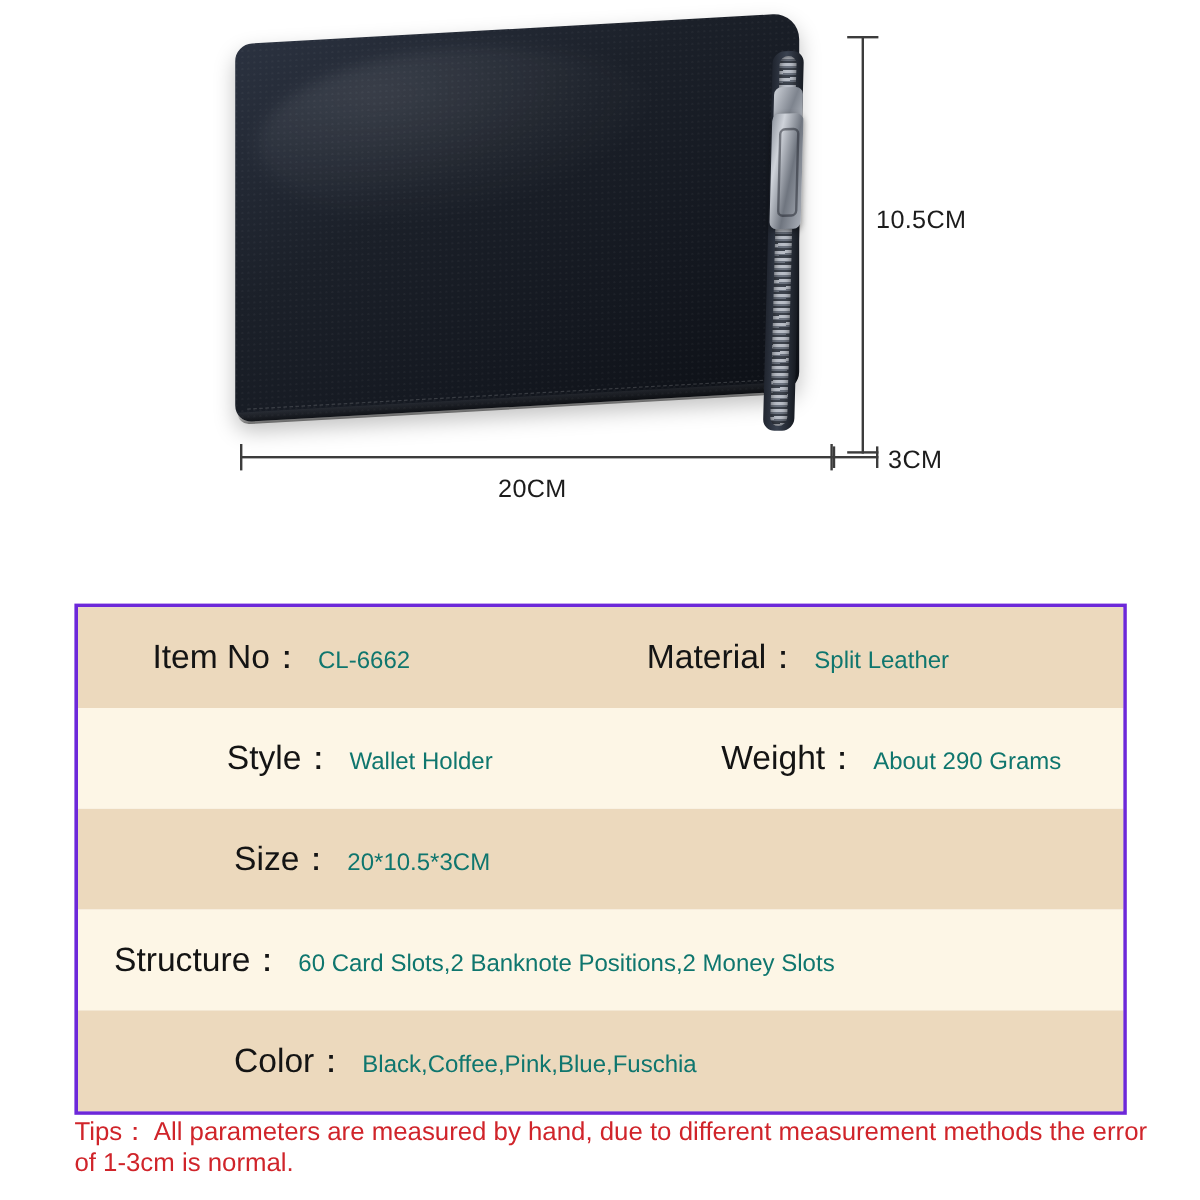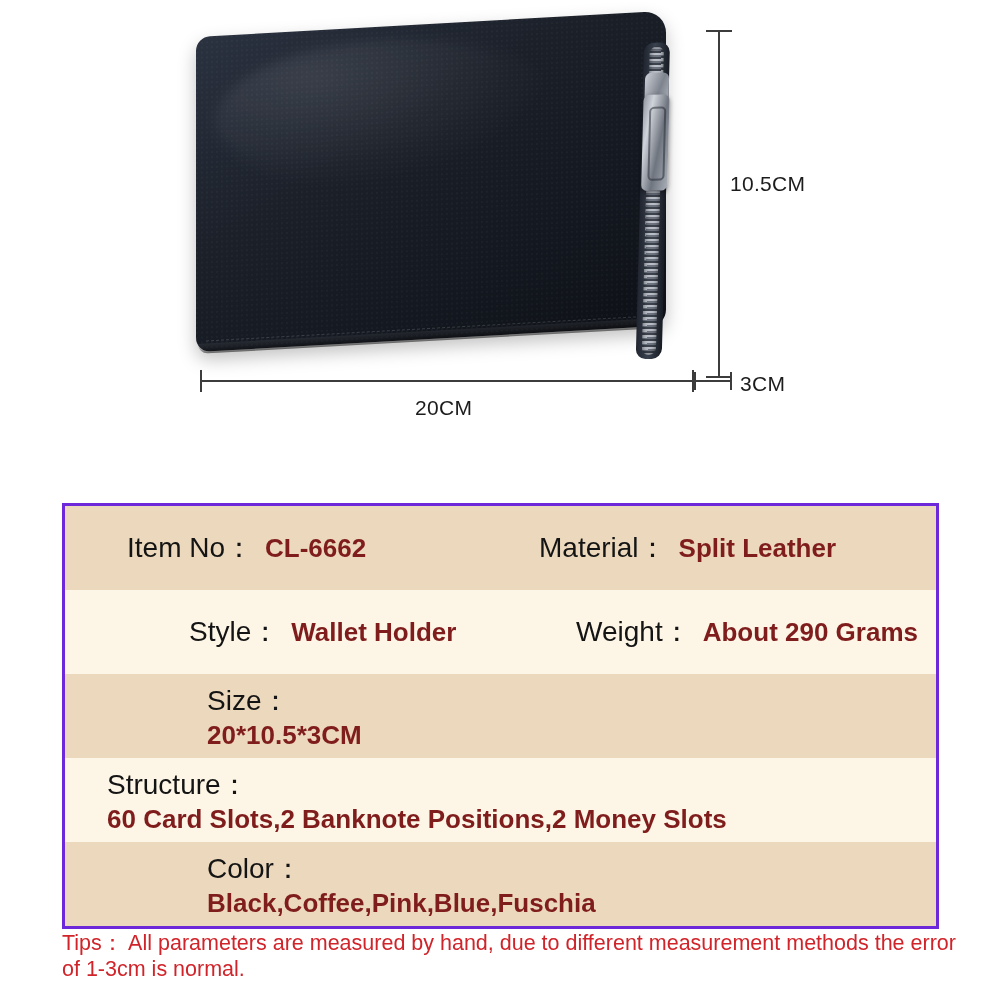--- a/index.html
+++ b/index.html
@@ -165,31 +165,31 @@
     padding-right: 18px;
   }
   .spec-row.dark  { background: #ecd9bd; }
   .spec-row.light { background: #fdf6e6; }
   .spec-cell {
     display: flex;
     align-items: baseline;
     white-space: nowrap;
   }
   .spec-cell.left  { width: 412px; }
-  .spec-cell.full  { width: 100%; flex-direction: column; }
+  .spec-cell.full  { width: 100%; }
   .spec-key {
     font-size: 28px;
     color: #141414;
     font-weight: 400;
   }
   .spec-val {
-    font-size: 26px;
-    color: #7f1d1d;
+    font-size: 20px;
+    color: #0f766e;
     margin-left: 12px;
-    font-weight: 700;
+    font-weight: 400;
   }
   .indent-2 { padding-left: 100px; }
   .indent-3 { padding-left: 32px; }
   .indent-4 { padding-left: 94px; }
 
   
   #tips {
     position: absolute;
     left: 62px;
     top: 930px;

